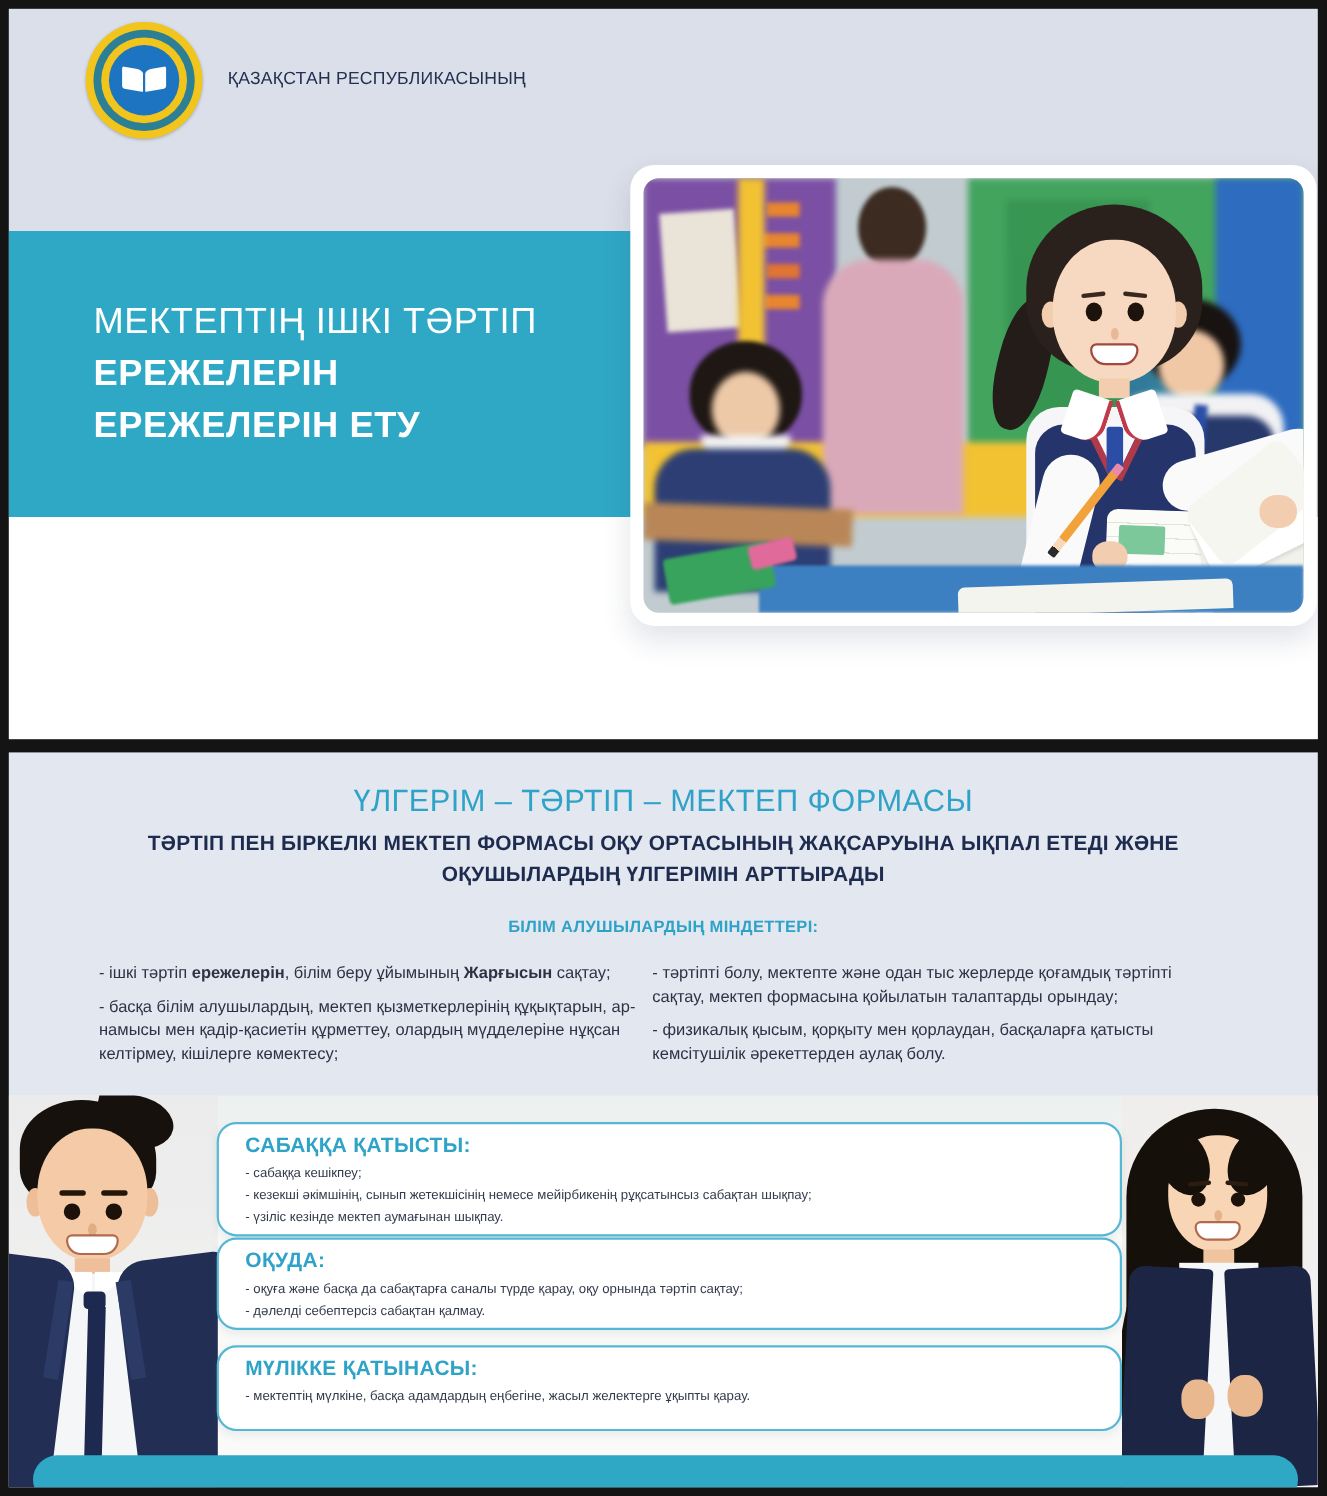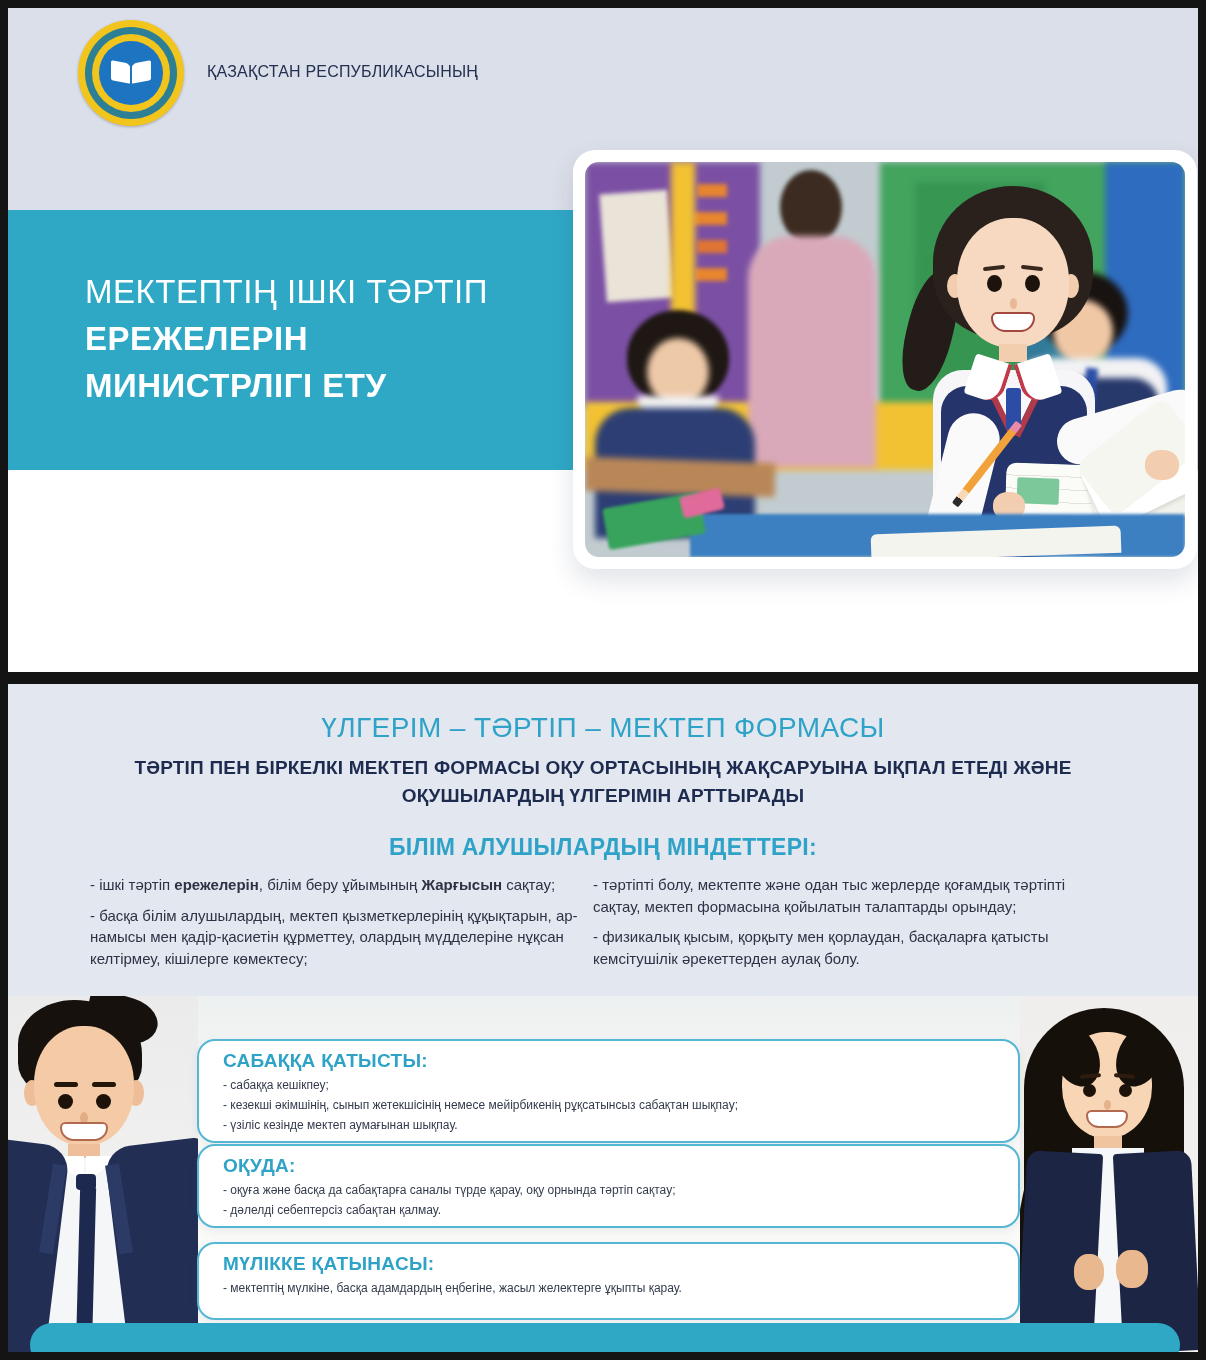--- a/index.html
+++ b/index.html
@@ -48,30 +48,30 @@
   
   .cl{position:absolute;}
   .blur3{filter:blur(3px);}
   .blur2{filter:blur(2px);}
   .blur1{filter:blur(1.5px);}
 
   
   .panel2{left:8px;top:684px;width:1190px;height:668px;background:var(--lav2);overflow:hidden;}
   .sec-heading{left:0;top:28px;width:1190px;text-align:center;color:var(--accent);font-size:28px;font-weight:400;letter-spacing:.4px;}
   .sec-sub{left:85px;top:70px;width:1020px;text-align:center;color:var(--navy);font-size:19px;line-height:28px;font-weight:700;letter-spacing:.2px;}
-  .duties-heading{left:0;top:150px;width:1190px;text-align:center;color:var(--accent);font-size:23px;font-weight:700;letter-spacing:.3px;}
+  .duties-heading{left:0;top:150px;width:1190px;text-align:center;color:var(--accent);font-size:15px;font-weight:700;letter-spacing:.3px;}
   .col{font-size:15px;line-height:21.5px;color:var(--body-text);}
   .col p{margin-bottom:9px;}
   .col b{font-weight:700;}
   .col-left{left:82px;top:190px;width:495px;}
   .col-right{left:585px;top:190px;width:520px;}
 
   .bottom-strip{left:0;top:312px;width:1190px;height:356px;background:linear-gradient(180deg,#edf0f0 0%,#fafaf8 35%);}
 
-  .rule-box{left:189px;width:823px;background:#ffffff;border:2px solid var(--box-border);border-radius:18px;padding:9px 16px 6px 24px;box-shadow:0 3px 8px rgba(70,120,140,.10);margin-top:19px;}
+  .rule-box{left:189px;width:823px;background:#ffffff;border:2px solid var(--box-border);border-radius:18px;padding:9px 16px 6px 24px;box-shadow:0 3px 8px rgba(70,120,140,.10);}
   .rule-box .rb-title{color:var(--accent);font-size:19px;font-weight:700;letter-spacing:.3px;margin-bottom:3px;}
   .rule-box .rb-item{color:#333b4c;font-size:12px;line-height:20px;font-weight:500;}
   .box1{top:336px;min-height:92px;}
   .box2{top:441px;min-height:84px;}
   .box3{top:539px;min-height:78px;}
 
   .footer-bar{left:22px;top:639px;width:1150px;height:44px;background:var(--band);border-radius:26px;}
 
   
   .photo-left{left:0;top:312px;width:190px;height:356px;background:linear-gradient(180deg,#ebebec,#f6f5f2);overflow:hidden;}
@@ -97,21 +97,21 @@
   </div>
 
   <div class="abs ministry">
     <div>ҚАЗАҚСТАН РЕСПУБЛИКАСЫНЫҢ</div>
   </div>
 
   <div class="abs title-band">
     <div class="title-wrap">
       <div class="title-line">МЕКТЕПТІҢ ІШКІ ТӘРТІП</div>
       <div class="title-line bold">ЕРЕЖЕЛЕРІН</div>
-      <div class="title-line bold">МИНИСТРЛІГІ ЕТУ</div>
+      <div class="title-line bold">ЕРЕЖЕЛЕРІН ЕТУ</div>
     </div>
   </div>
 
   <div class="abs photo-card">
     <div class="photo-inner">
 
       <div class="cl blur3" style="left:0;top:0;width:175px;height:245px;background:#7b50a4;"></div>
       <div class="cl blur2" style="left:18px;top:30px;width:68px;height:108px;background:#e9e3d8;transform:rotate(-4deg);"></div>
       <div class="cl blur2" style="left:112px;top:22px;width:30px;height:13px;background:#e8852f;"></div>
       <div class="cl blur2" style="left:108px;top:50px;width:34px;height:13px;background:#e8852f;"></div>

